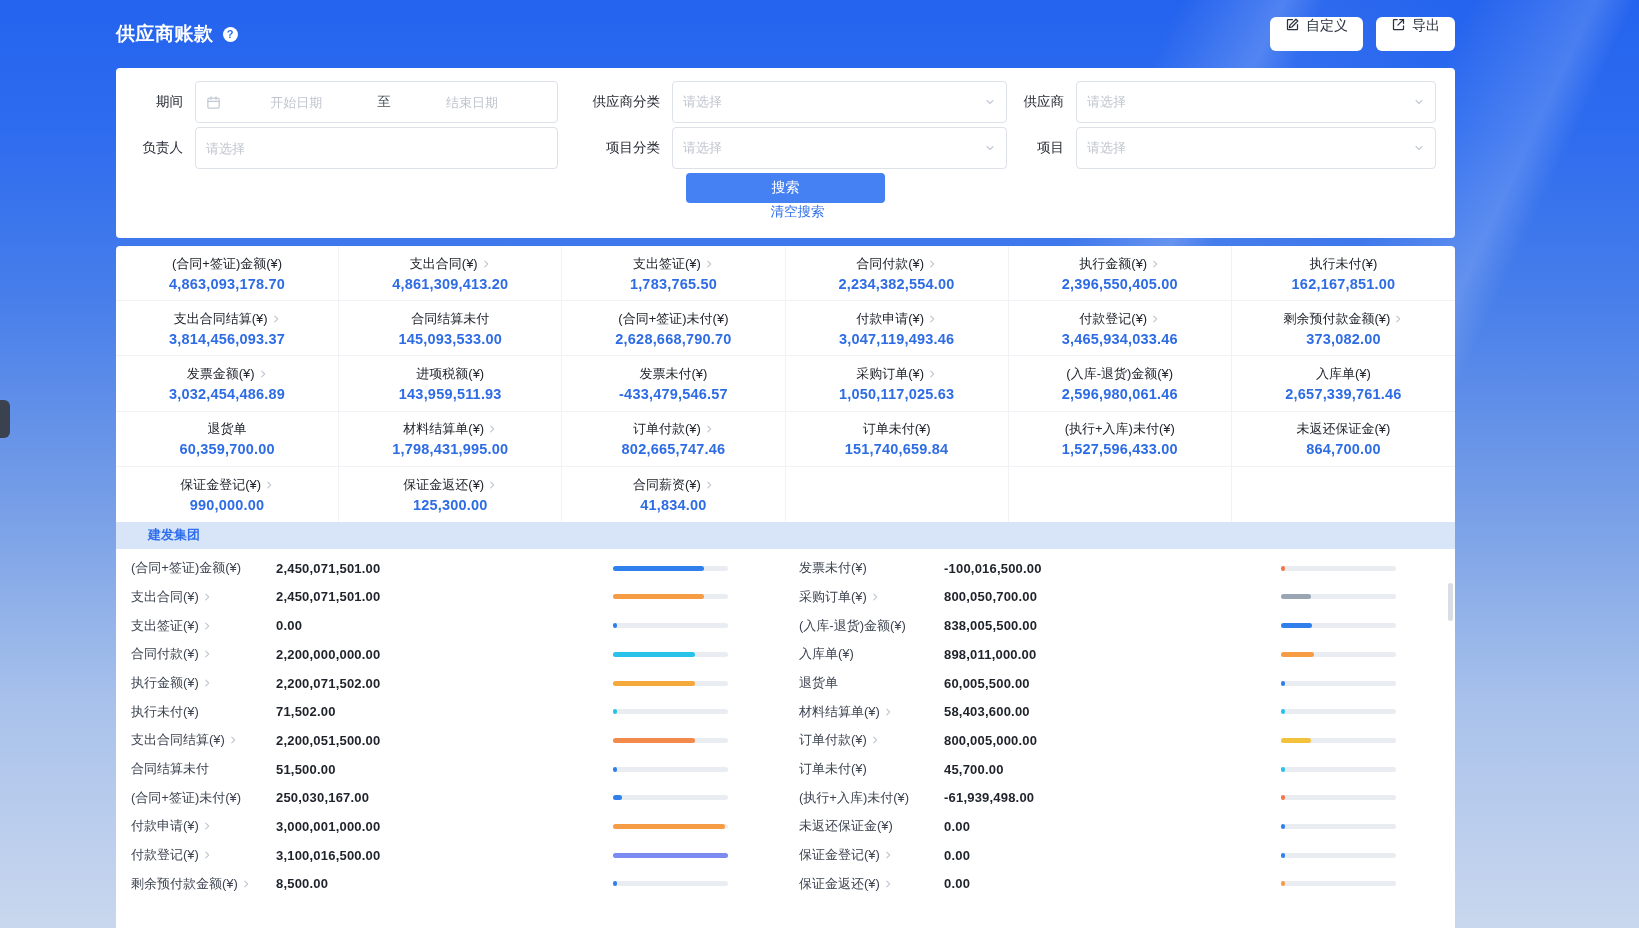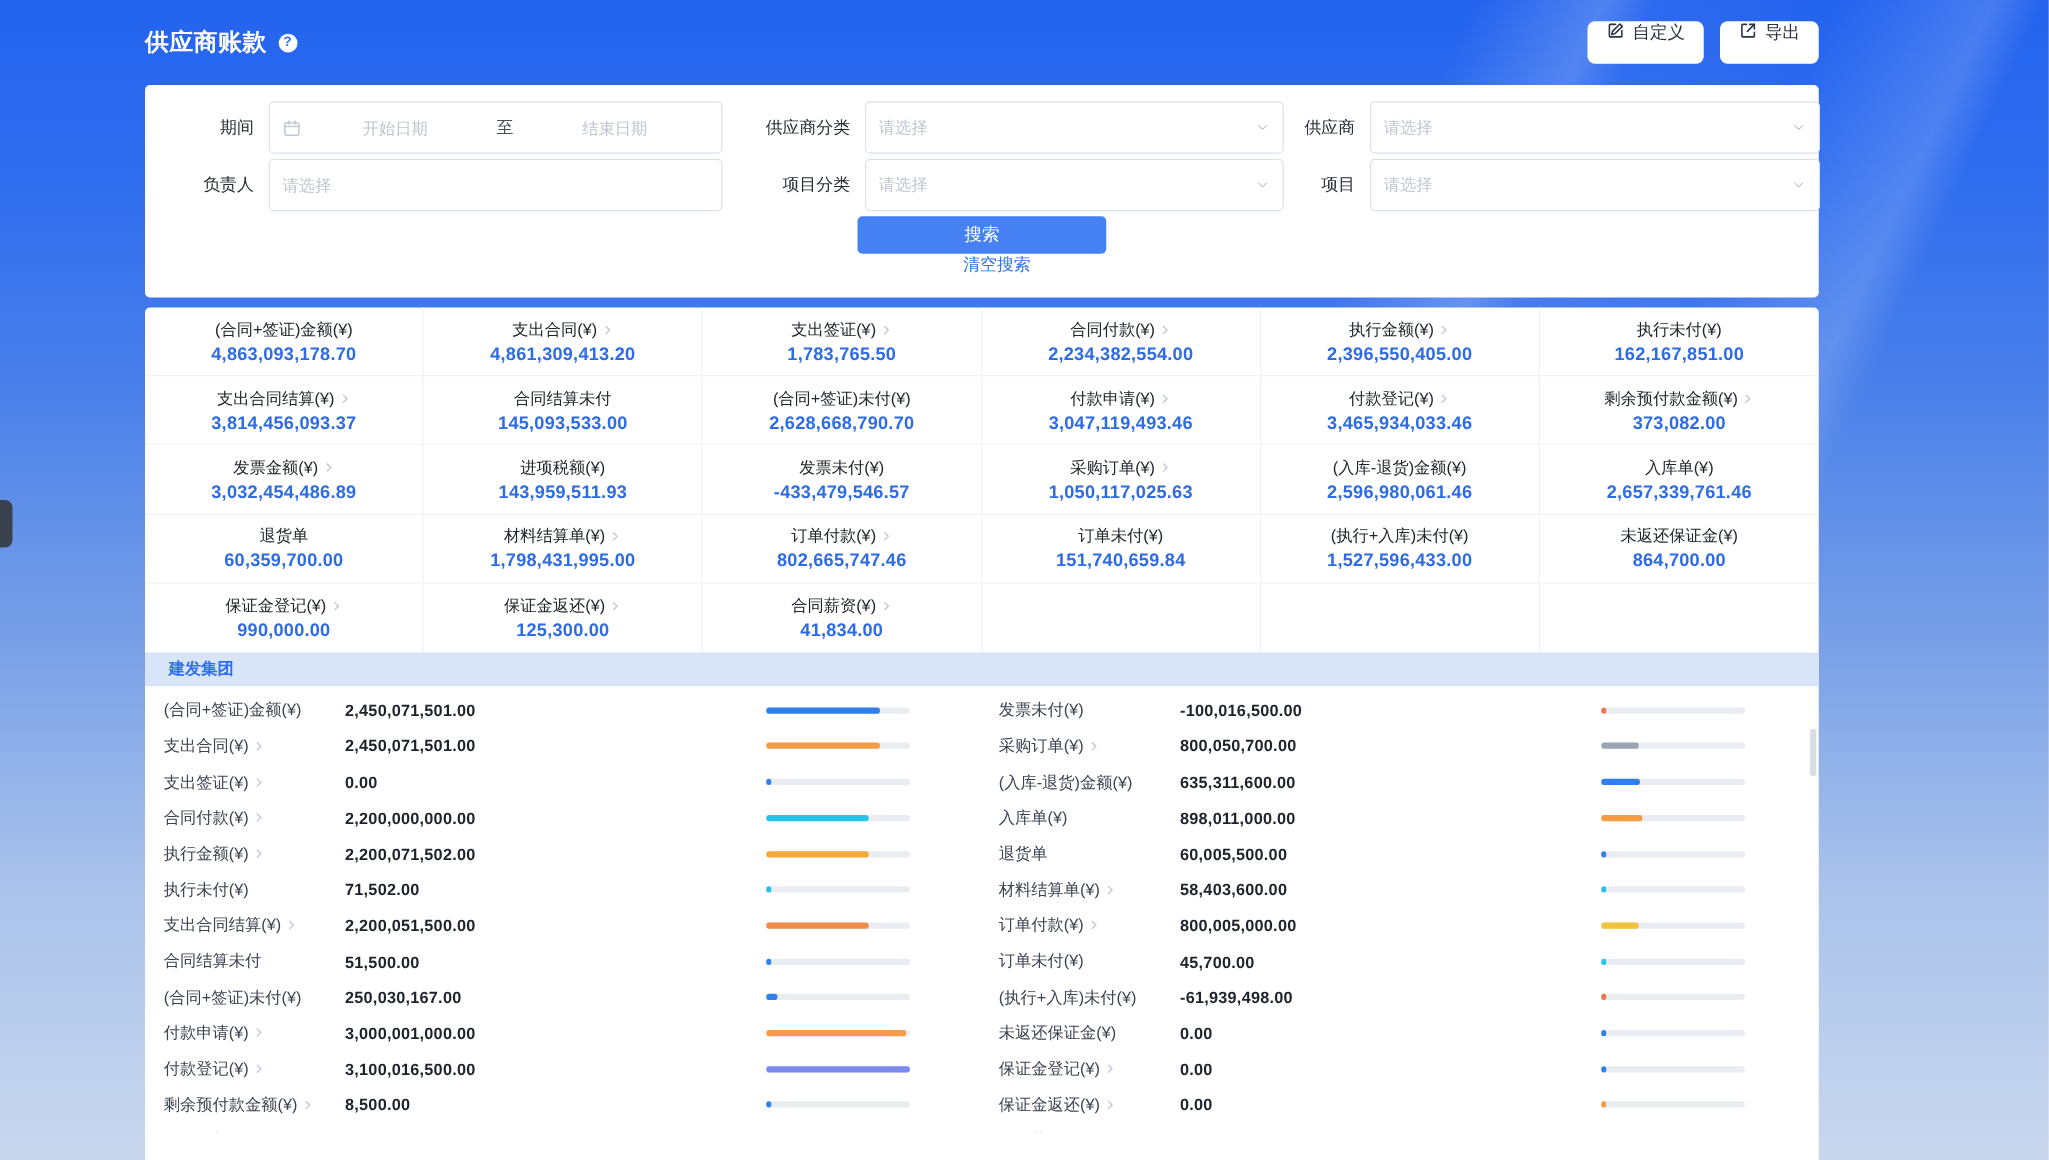--- a/index.html
+++ b/index.html
@@ -16,21 +16,21 @@
   
   .topbar { height:68px; display:flex; align-items:center; }
   .page-title { font-size:19px; font-weight:700; color:#fff; letter-spacing:.5px; }
   .help-dot { margin-left:9px; width:15px; height:15px; border-radius:50%; background:#fff; color:#2F6FED;
               font-size:11px; font-weight:700; display:flex; align-items:center; justify-content:center; cursor:pointer; }
   .top-actions { margin-left:auto; display:flex; gap:13px; }
   .top-btn { height:34px; padding:0 15px; background:#fff; border:none; border-radius:6px; display:flex; align-items:flex-start;
              gap:6px; font-size:14px; color:#2A3240; font-weight:500; cursor:pointer; font-family:inherit; }
 
   
-  .filter-card { background:#fff; border-radius:4px; padding:13px 31px 17px; }
+  .filter-card { background:#fff; border-radius:4px; padding:13px 11px 17px; }
   .f-row { display:grid; grid-template-columns:56px 363px 90px 335px 45px 360px; column-gap:12px; align-items:center; height:30px; margin-bottom:16px; }
   .f-label { text-align:right; font-size:13.5px; color:#262A33; white-space:nowrap; }
   .f-box { height:42px; border:1px solid #DDE1E8; border-radius:4px; background:#fff; display:flex; align-items:center; padding:0 10px; }
   .select { justify-content:space-between; cursor:pointer; }
   .placeholder { font-size:13px; color:#C0C5CE; }
   .date-range input { flex:1; border:none; outline:none; text-align:center; font-size:13px; color:#333; min-width:0; background:transparent; font-family:inherit; }
   .date-range .to { font-size:13.5px; color:#4A505A; padding:0 6px; }
   .owner-input { width:100%; border:none; outline:none; font-size:13px; color:#333; background:transparent; font-family:inherit; }
   input::placeholder { color:#C0C5CE; }
   .f-actions { display:flex; align-items:center;flex-direction:column; }
@@ -41,21 +41,21 @@
   .main-card { margin-top:8px; background:#fff; border-radius:4px 4px 0 0; min-height:710px; position:relative; }
   .summary-grid { display:grid; grid-template-columns:repeat(6,1fr); }
   .sum-cell { height:55.2px; border-right:1px solid #F0F2F5; border-bottom:1px solid #F0F2F5;
               display:flex; flex-direction:column; align-items:center; justify-content:center; gap:3px; }
   .sum-cell:nth-child(6n) { border-right:none; }
   .sum-cell:nth-child(n+25) { border-bottom:none; }
   .sum-label { font-size:13px; color:#20242B; display:flex; align-items:center; gap:3px; white-space:nowrap; }
   .sum-value { font-size:14.5px; font-weight:700; color:#2E6CE5; letter-spacing:.2px; }
   .sum-cell[data-interactable="true"] { cursor:pointer; }
 
-  .group-band { height:27px; background:#D8E5F9; display:flex; align-items:center; padding-left:19px;
+  .group-band { height:27px; background:#D8E5F9; display:flex; align-items:center; padding-left:32px;
                 font-size:13px; font-weight:700; color:#2F6FED; }
 
   .detail-wrap { display:grid; grid-template-columns:1fr 1fr; column-gap:71px; padding:5px 59px 0 15px; height:357px; overflow:hidden; }
   .d-row { display:grid; grid-template-columns:145px 1fr 115px; height:28.7px; align-items:center; }
   .d-label { font-size:13px; color:#3C4350; display:flex; align-items:center; gap:3px; white-space:nowrap; }
   .d-label[data-interactable="true"] { cursor:pointer; }
   .d-value { font-size:13px; font-weight:700; color:#1E222A; letter-spacing:.2px; }
   .d-bar { width:115px; height:5px; background:#E9ECF1; border-radius:3px; }
   .d-bar i { display:block; height:5px; border-radius:3px; min-width:4px; }
 
@@ -519,21 +519,21 @@
             </div>
             <div class="d-value" data-interactable="false">800,050,700.00</div>
             <div class="d-bar" data-interactable="false">
               <i style="width:26%;background:#9AA5B4"></i>
             </div>
           </div>
           <div class="d-row" data-interactable="false">
             <div class="d-label" data-interactable="false">
               <span>(入库-退货)金额(¥)</span>
             </div>
-            <div class="d-value" data-interactable="false">635,311,600.00</div>
+            <div class="d-value" data-interactable="false">838,005,500.00</div>
             <div class="d-bar" data-interactable="false">
               <i style="width:27%;background:#2F80ED"></i>
             </div>
           </div>
           <div class="d-row" data-interactable="false">
             <div class="d-label" data-interactable="false">
               <span>入库单(¥)</span>
             </div>
             <div class="d-value" data-interactable="false">898,011,000.00</div>
             <div class="d-bar" data-interactable="false">

